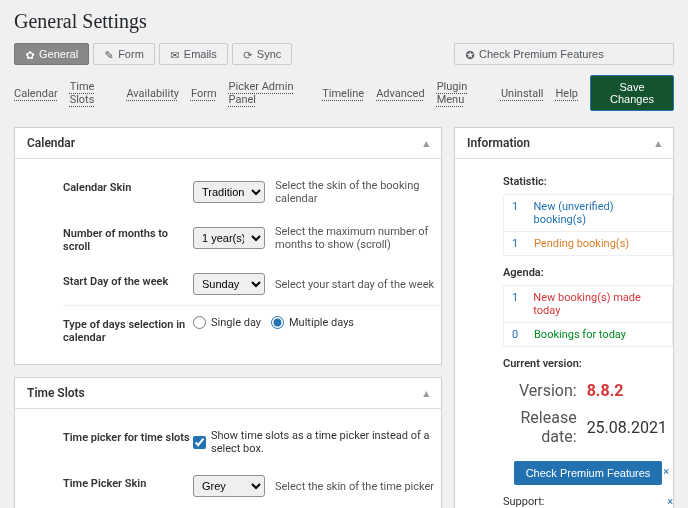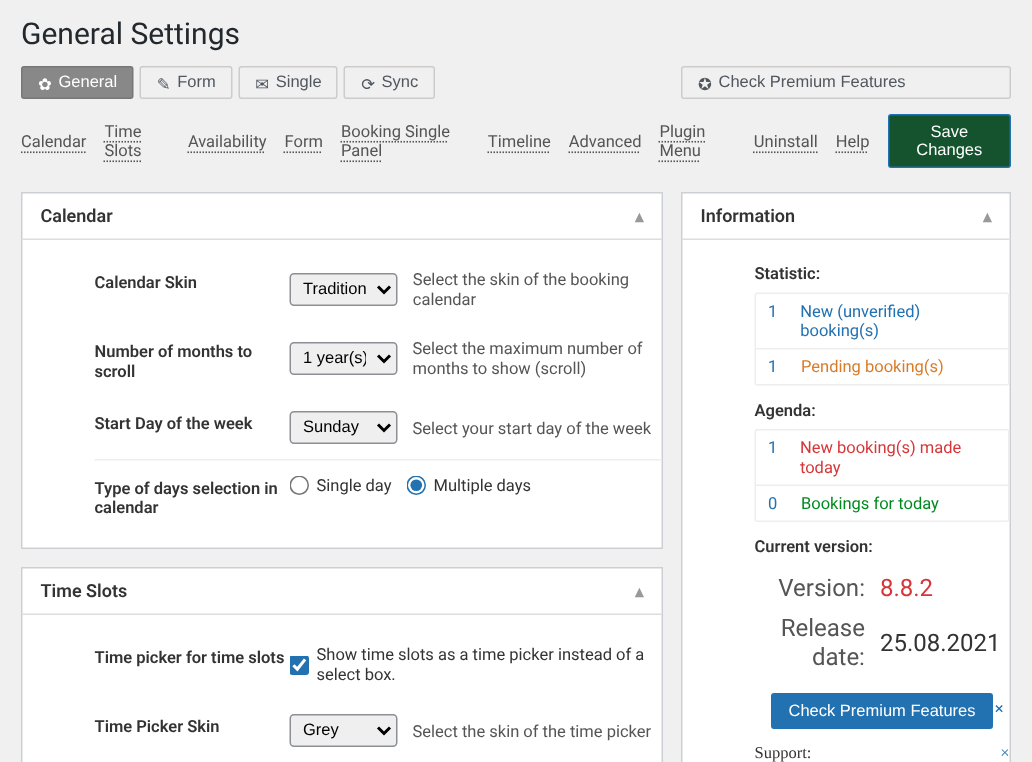--- a/index.html
+++ b/index.html
@@ -1,18 +1,18 @@
 <!DOCTYPE html>
 <html><head>
 <meta charset="utf-8">
 <style>
   * { box-sizing: border-box; margin: 0; padding: 0; }
   body { font-family: -apple-system, "Segoe UI", Roboto, Arial, sans-serif; font-size: 12px; color: #333; background: #f0f0f1; width: 688px; }
   .wrap { padding: 10px 14px; }
-  h1 { font-size: 20px; font-weight: 400; color: #23282d; margin-bottom: 10px; }
+  h1 { font-size: 20px; font-weight: 400; color: #23282d; margin-bottom: 10px; font-family: Liberation Serif, serif; }
   .tabs-row { display: flex; align-items: center; gap: 4px; margin-bottom: 6px; }
   .tab-btn { background: #f0f0f1; border: 1px solid #ccc; padding: 4px 10px; font-size: 11px; color: #50575e; cursor: pointer; border-radius: 2px; display: inline-flex; align-items: center; gap: 4px; }
   .tab-btn.active { background: #888; color: #fff; border-color: #777; }
   .tab-btn.right { margin-left: auto; }
   .icon { display: inline-block; width: 10px; height: 10px; }
   .subnav-row { display: flex; align-items: center; gap: 12px; padding: 4px 0 8px; border-bottom: 0; }
   .subnav-link { color: #555; text-decoration: underline dotted; font-size: 11px; cursor: pointer; text-underline-offset: 3px; }
   .save-btn { margin-left: auto; background: #14532d; color: #fff; border: 1px solid #2271b1; padding: 5px 10px; font-size: 11px; cursor: pointer; border-radius: 2px; }
   .cols { display: flex; gap: 12px; margin-top: 8px; }
   .left { flex: 1; }
@@ -35,26 +35,26 @@
   .stat-row { display: flex; gap: 8px; padding: 5px 8px; font-size: 11px; border-top: 1px solid #eee; }
   .stat-row:first-child { border-top: 0; }
   .stat-n { width: 14px; color: #2271b1; text-align: left; }
   .link-blue { color: #2271b1; cursor: pointer; }
   .link-orange { color: #d97b29; cursor: pointer; }
   .link-red { color: #d63638; cursor: pointer; }
   .link-green { color: #008a20; cursor: pointer; }
   .ver-table { width: 100%; font-size: 16px; margin: 4px 0 10px; }
   .ver-table td { padding: 3px 4px; }
   .ver-table td:first-child { text-align: right; color: #555; width: 50%; }
-  .ver-val { color: #d63638; font-weight: 400; }
+  .ver-val { color: #d63638; font-weight: 700; }
   .rel-val { font-weight: 400; }
   .prem-btn-row { text-align: center; margin-bottom: 10px; position: relative; }
   .prem-btn { background: #2271b1; color: #fff; border: none; padding: 6px 12px; font-size: 11px; border-radius: 2px; cursor: pointer; }
   .prem-x { position: absolute; right: 4px; top: 4px; color: #2271b1; font-size: 11px; cursor: pointer; }
-  .support-h { display: flex; justify-content: space-between; font-size: 11px; margin: 4px 0; font-family: Liberation Serif, serif; }
+  .support-h { display: flex; justify-content: space-between; font-size: 11px; margin: 4px 0; }
   .support-h .x { color: #2271b1; cursor: pointer; }
   .support-list { border: 1px solid #eee; }
   .support-list a { display: block; text-align: center; color: #2271b1; padding: 6px; font-size: 11px; border-top: 1px solid #eee; cursor: pointer; text-decoration: none; }
   .support-list a:first-child { border-top: 0; }
 </style>
 </head>
 <body>
 
 <div class="wrap">
   <h1>General Settings</h1>
@@ -63,38 +63,38 @@
     <button class="tab-btn active">
         <span class="icon">✿</span>
         <span>General</span>
       </button>
     <button class="tab-btn">
         <span class="icon">✎</span>
         <span>Form</span>
       </button>
     <button class="tab-btn">
         <span class="icon">✉</span>
-        <span>Single</span>
+        <span>Emails</span>
       </button>
     <button class="tab-btn">
         <span class="icon">⟳</span>
         <span>Sync</span>
       </button>
     <button class="tab-btn right">
         <span class="icon">✪</span>
         <span>Check Premium Features</span>
       </button>
   </div>
 
   <div class="subnav-row">
     <a class="subnav-link">Calendar</a>
     <a class="subnav-link">Time Slots</a>
     <a class="subnav-link">Availability</a>
     <a class="subnav-link">Form</a>
-    <a class="subnav-link">Booking Single Panel</a>
+    <a class="subnav-link">Picker Admin Panel</a>
     <a class="subnav-link">Timeline</a>
     <a class="subnav-link">Advanced</a>
     <a class="subnav-link">Plugin Menu</a>
     <a class="subnav-link">Uninstall</a>
     <a class="subnav-link">Help</a>
     <button class="save-btn">Save Changes</button>
   </div>
 
   <div class="cols">
     <div class="left">

